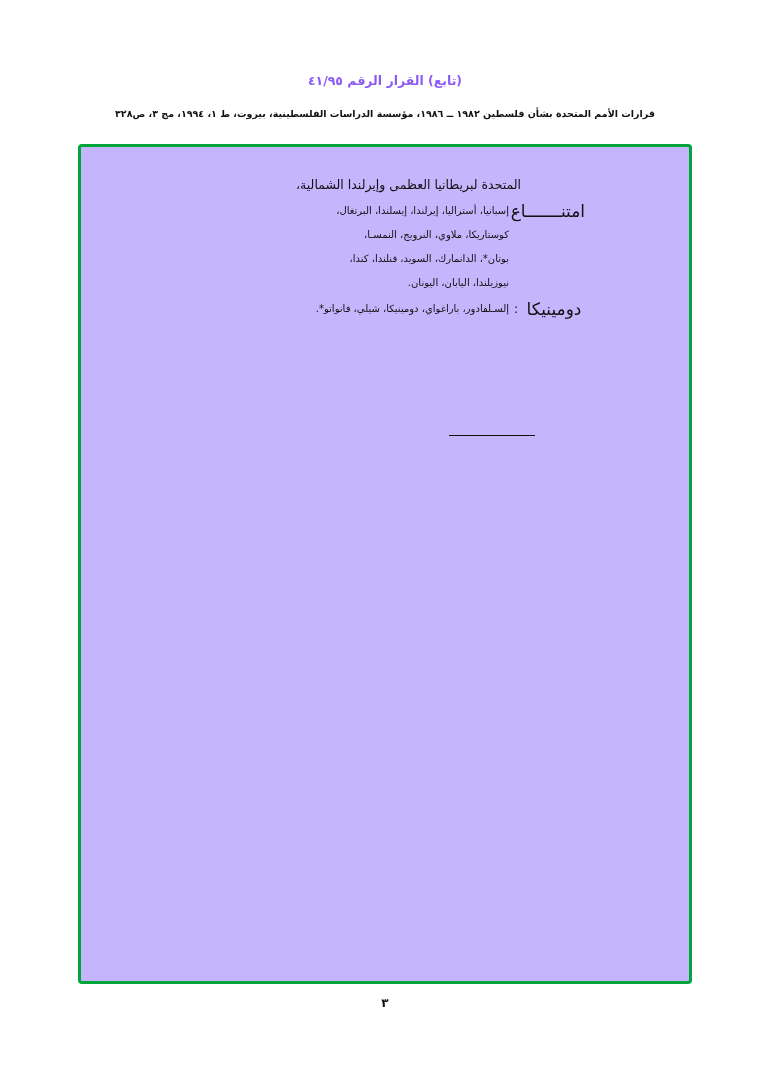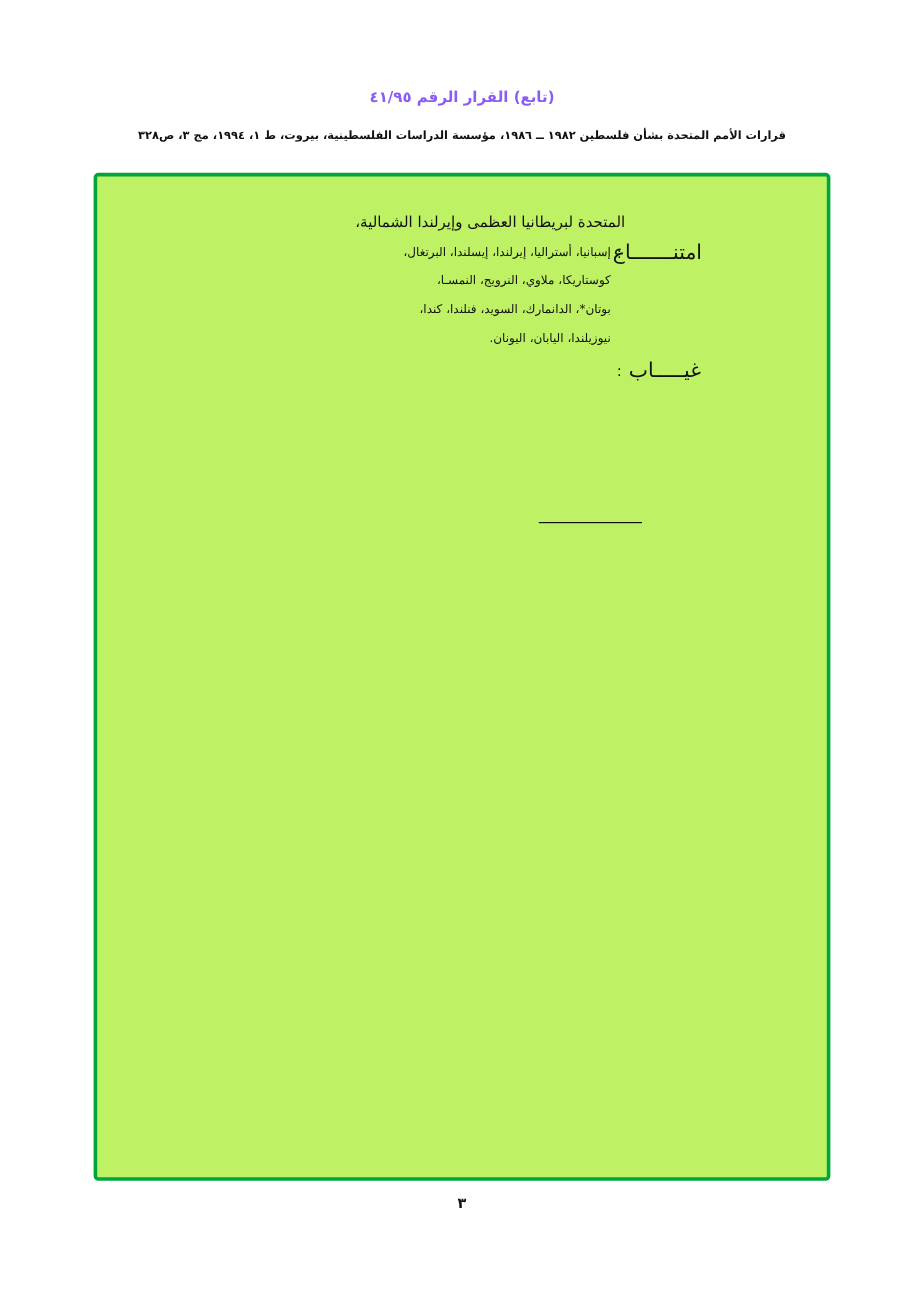--- a/index.html
+++ b/index.html
@@ -49,21 +49,21 @@
   
   .frame {
     position: absolute;
     top: 144px;
     left: 78px;
     width: 614px;
     height: 840px;
     border: 3px solid #00a63c;
     border-radius: 4px;
     box-sizing: border-box;
-    background: #bef264;
+    background: #c4b5fd;
   }
   .content {
     position: absolute;
     top: 26px;
     right: 104px;
     left: 104px;
     direction: rtl;
   }
   .vote-block {
     font-size: 12.5px;
@@ -178,22 +178,25 @@
           <div class="vote-colon">:</div>
           <div class="vote-values">
             <div>إسبانيا، أستراليا، إيرلندا، إيسلندا، البرتغال،</div>
             <div>كوستاريكا، ملاوي، النرويج، النمسـا،</div>
             <div>بوتان*، الدانمارك، السويد، فنلندا، كندا،</div>
             <div>نيوزيلندا، اليابان، اليونان.</div>
           </div>
         </div>
 
         <div class="vote-row">
-          <div class="vote-label">غيـــــاب</div>
+          <div class="vote-label">دومينيكا</div>
           <div class="vote-colon">:</div>
+          <div class="vote-values">
+            <div>إلسـلفادور، باراغواي، دومينيكا، شيلي، فانواتو*.</div>
+          </div>
         </div>
 
       </div>
 
       <div class="sep-rule">
         <span class="bar"></span>
       </div>
 
     </div>
 

